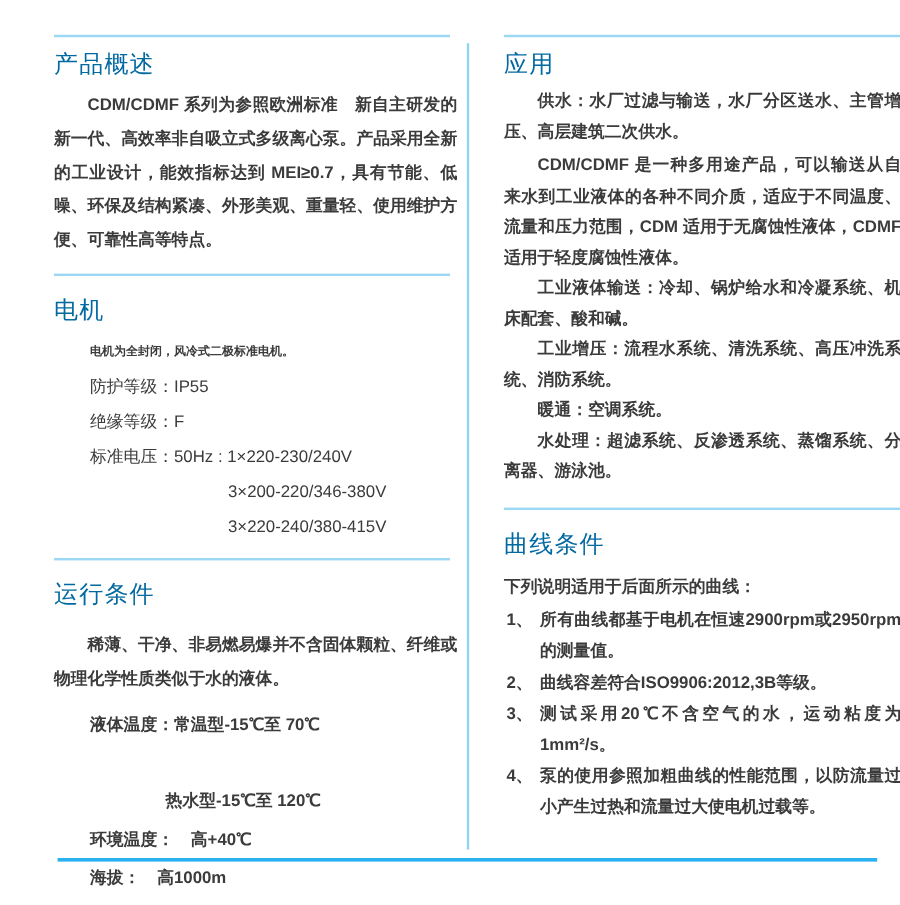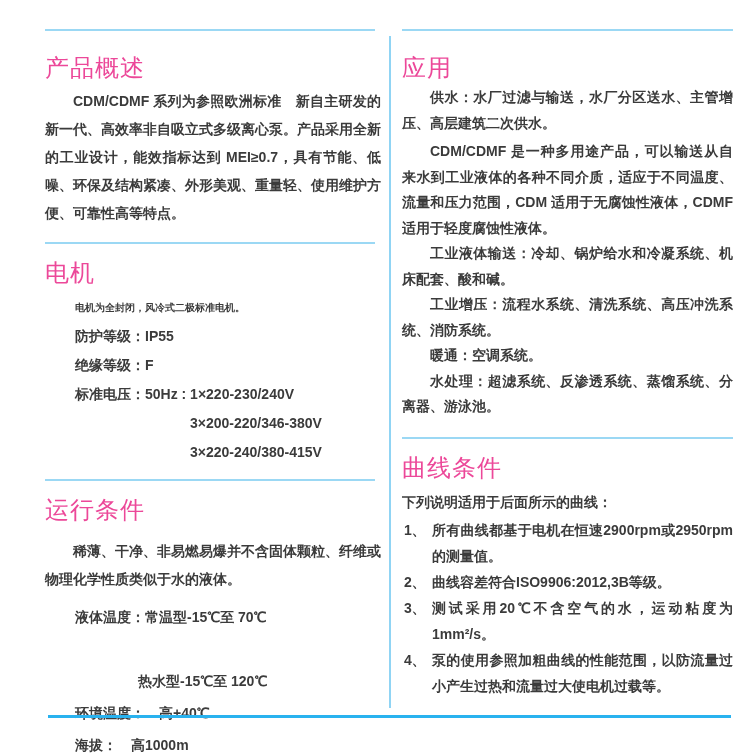--- a/index.html
+++ b/index.html
@@ -6,41 +6,41 @@
   .page {
     position:relative;
     width:750px; height:754px;
     background:#ffffff;
     font-family:"Liberation Sans", sans-serif;
     color:#3b3b3b;
     overflow:hidden;
   }
   .col { position:absolute; top:0; }
   .col-left  { left:45px;  width:336px; }
-  .col-right { left:402px; width:331px; }
+  .col-right { left:420px; width:331px; }
 
   .hline { height:2px; background:#9bd8f4; width:100%; }
   .col-left .hline { width:330px; }
   .hl-top { margin-top:29px; }
 
   h2.sec {
-    font-size:24px; line-height:34px;
-    color:#ec4899; font-weight:400;
-    margin:20px 0 0 0; letter-spacing:1px;
+    font-size:20px; line-height:34px;
+    color:#0369a1; font-weight:400;
+    margin:6px 0 0 0; letter-spacing:1px;
   }
 
   .body-text {
     font-size:14px; line-height:28px;
     text-align:justify; text-indent:2em;
     margin:2px 0 0 0; font-weight:600;
   }
 
   
   .m-intro { margin:4px 0 0 30px; font-size:10px; line-height:28px; font-weight:600; }
-  .m-row   { margin:0 0 0 30px;  font-size:14px; line-height:29px; font-weight:700; }
+  .m-row   { margin:0 0 0 30px;  font-size:14px; line-height:29px; font-weight:400; }
   .m-row.volt-cont { margin-left:145px; }
 
   
   .o-body { margin-top:10px; }
   .o-row  { margin:0 0 0 30px; font-size:14px; line-height:32px; font-weight:600; }
   .o-row.first { margin-top:8px; }
   .o-row.temp-cont { margin-left:93px;margin-top:32px; }
 
   
   .r-para {

